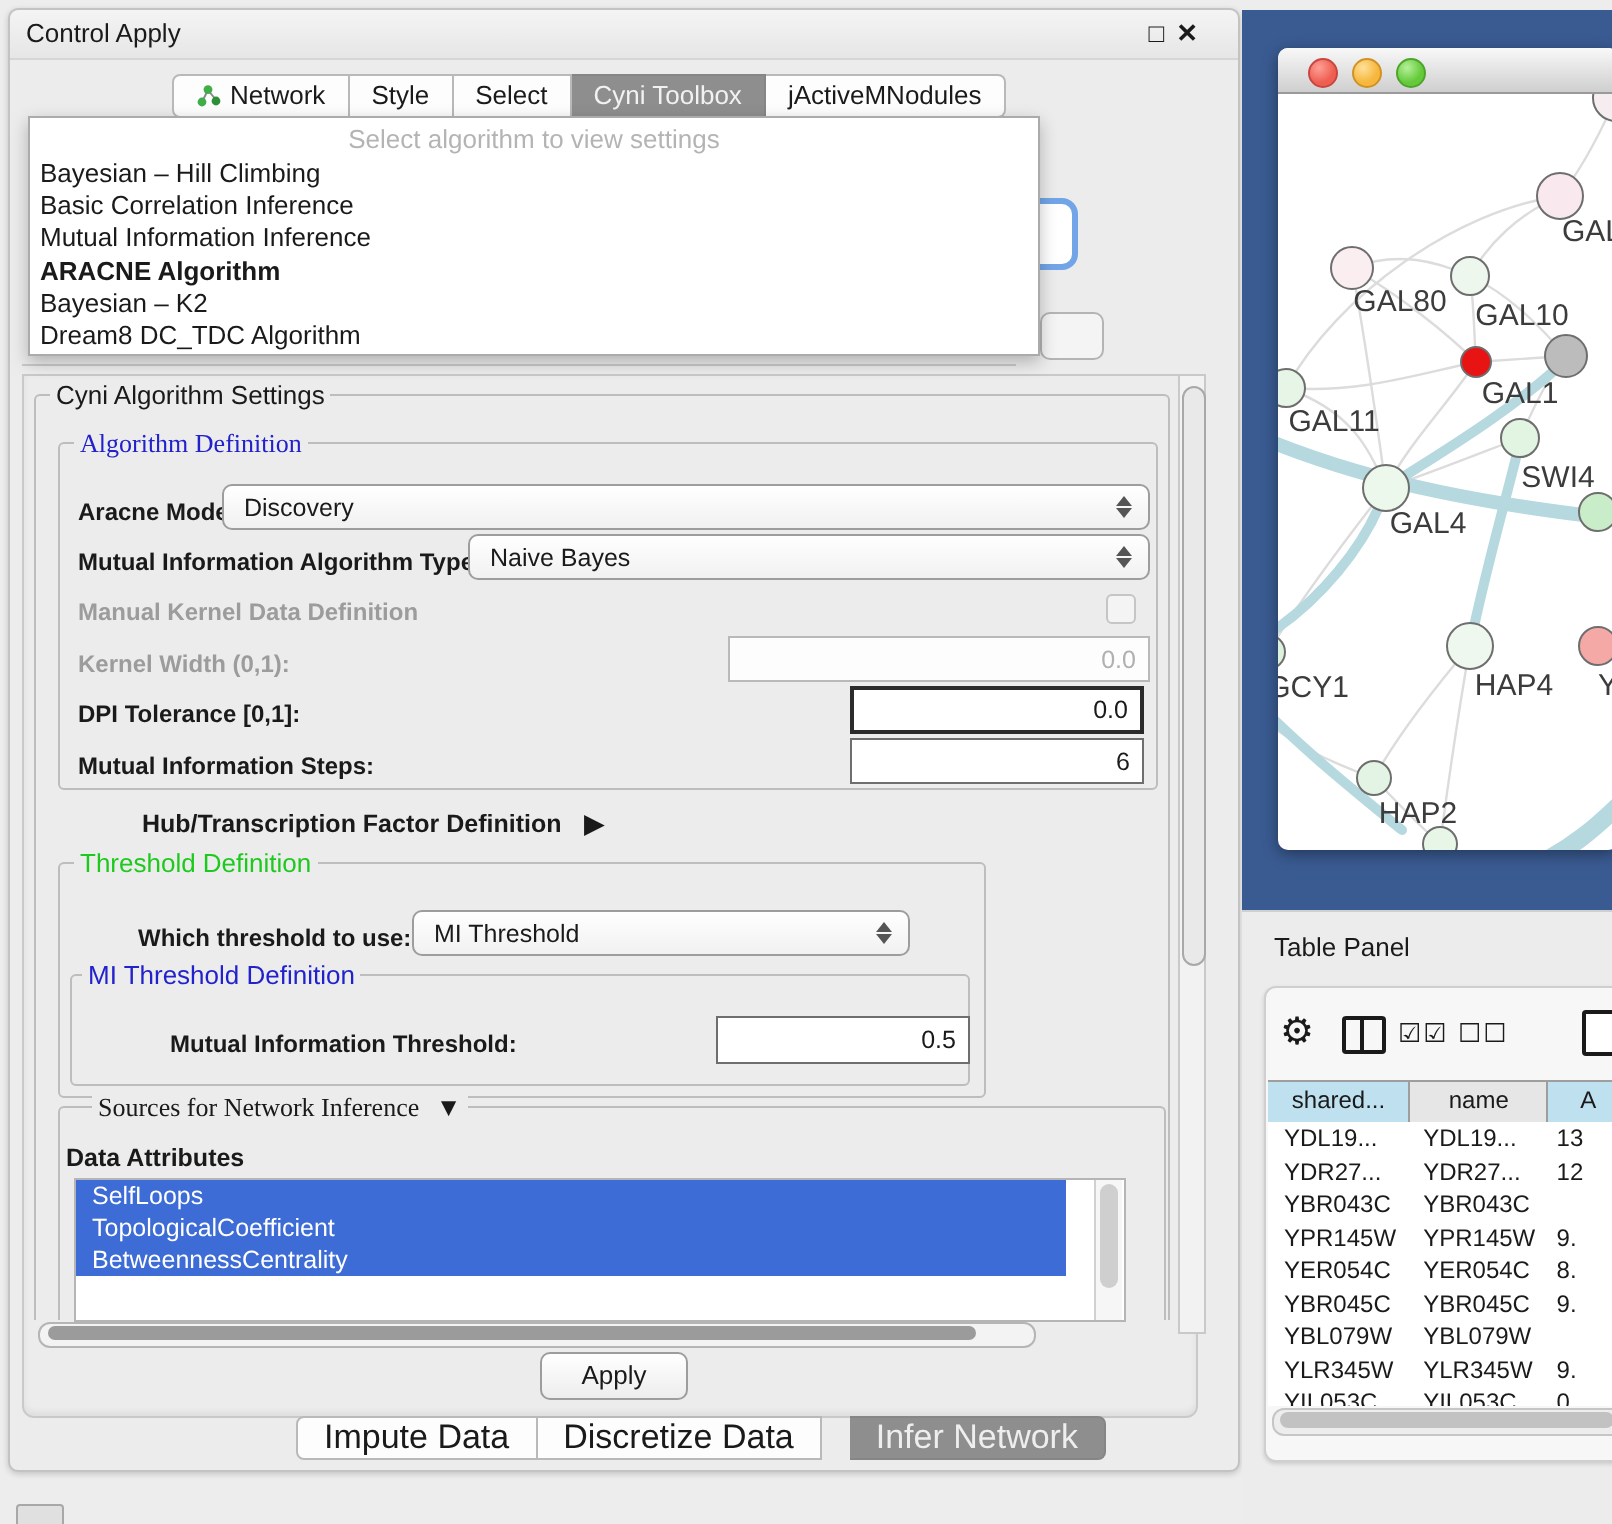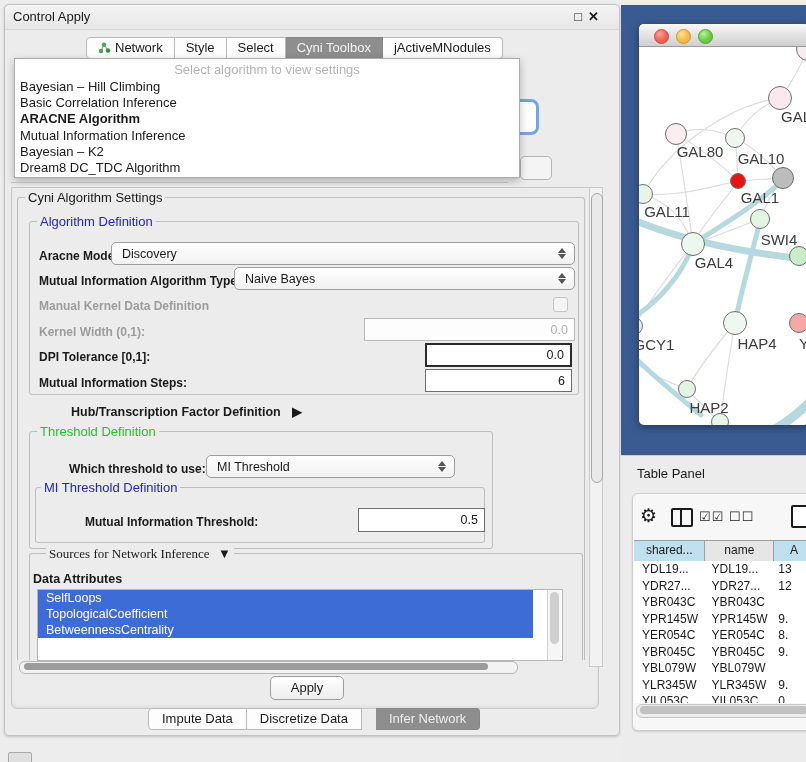--- a/index.html
+++ b/index.html
@@ -68,21 +68,21 @@
   .hscroll{position:absolute;left:14px;top:656px;width:497px;height:11px;background:#f3f3f3;
     border:1px solid #b5b5b5;border-radius:6px;z-index:5;}
   .hscroll .thumb{position:absolute;left:4px;top:1px;width:464px;height:7px;background:#9b9b9b;border-radius:4px;}
 
   .vscroll{position:absolute;left:584px;top:182px;width:14px;height:480px;background:#f2f2f2;border:1px solid #c9c9c9;box-sizing:border-box;}
   .vscroll .thumb{position:absolute;left:1px;top:5px;width:10px;height:288px;background:#e9e9e9;border:1px solid #a8a8a8;border-radius:6px;}
 
   .apply-btn{position:absolute;left:265px;top:671px;width:72px;height:22px;background:linear-gradient(#ffffff,#ededed);
     border:1px solid #9d9d9d;border-radius:5px;font-size:13px;text-align:center;line-height:21px;}
 
-  .bottom-tabs{position:absolute;left:143px;top:703px;height:22px;display:flex;font-size:13px;}
+  .bottom-tabs{position:absolute;left:143px;top:703px;height:22px;display:flex;font-size:17px;}
   .btab{background:#fdfdfd;border:1px solid #b9b9b9;border-left:none;padding:0 13px;line-height:20px;white-space:nowrap;}
   .btab:first-child{border-left:1px solid #b9b9b9;border-radius:4px 0 0 4px;}
   .btab:last-child{border-radius:0 4px 4px 0;margin-left:14px;}
   .btab.selected{background:#8e8e8e;color:#eeeeee;border-color:#868686;}
 
   .mini-icon{position:absolute;left:8px;top:752px;width:22px;height:16px;background:#e0e0e0;border:1px solid #a8a8a8;border-radius:2px;}
 
   
   .desktop{position:absolute;left:621px;top:5px;width:185px;height:450px;background:#3a5b92;}
   .net-window{position:absolute;left:18px;top:19px;width:170px;height:401px;background:#fff;
@@ -161,32 +161,32 @@
     <div class="inner-panel"></div>
     <div class="hidden-line"></div>
     <div class="focus-fragment"></div>
     <div class="combo-fragment"></div>
 
     <div class="algo-popup">
       <div class="algo-prompt">Select algorithm to view settings</div>
       <div id="algo-items">
           <div class="algo-item">Bayesian – Hill Climbing</div>
           <div class="algo-item">Basic Correlation Inference</div>
+          <div class="algo-item">Mutual Information Inference</div>
           <div class="algo-item bold">ARACNE Algorithm</div>
-          <div class="algo-item">Mutual Information Inference</div>
           <div class="algo-item">Bayesian – K2</div>
           <div class="algo-item">Dream8 DC_TDC Algorithm</div>
         </div>
     </div>
 
     <div class="group nobottom" style="left:12px;top:192px;width:566px;height:462px;"></div>
     <div class="group-label" style="left:20px;top:186px;">Cyni Algorithm Settings</div>
 
     <div class="group" style="left:24px;top:216px;width:548px;height:172px;"></div>
-    <div class="group-label lbl-blue" style="left:32px;top:210px;">Algorithm Definition</div>
+    <div class="group-label lbl-blue" style="left:32px;top:210px;font-family:Liberation Serif, serif;">Algorithm Definition</div>
 
     <div class="row-label" style="left:34px;top:244px;">Aracne Mode:</div>
     <div class="combo" style="left:106px;top:237px;width:464px;height:23px;">
       <span>Discovery</span>
       <span class="stepper">
           <span class="up"></span>
           <span class="down"></span>
         </span>
     </div>
 

